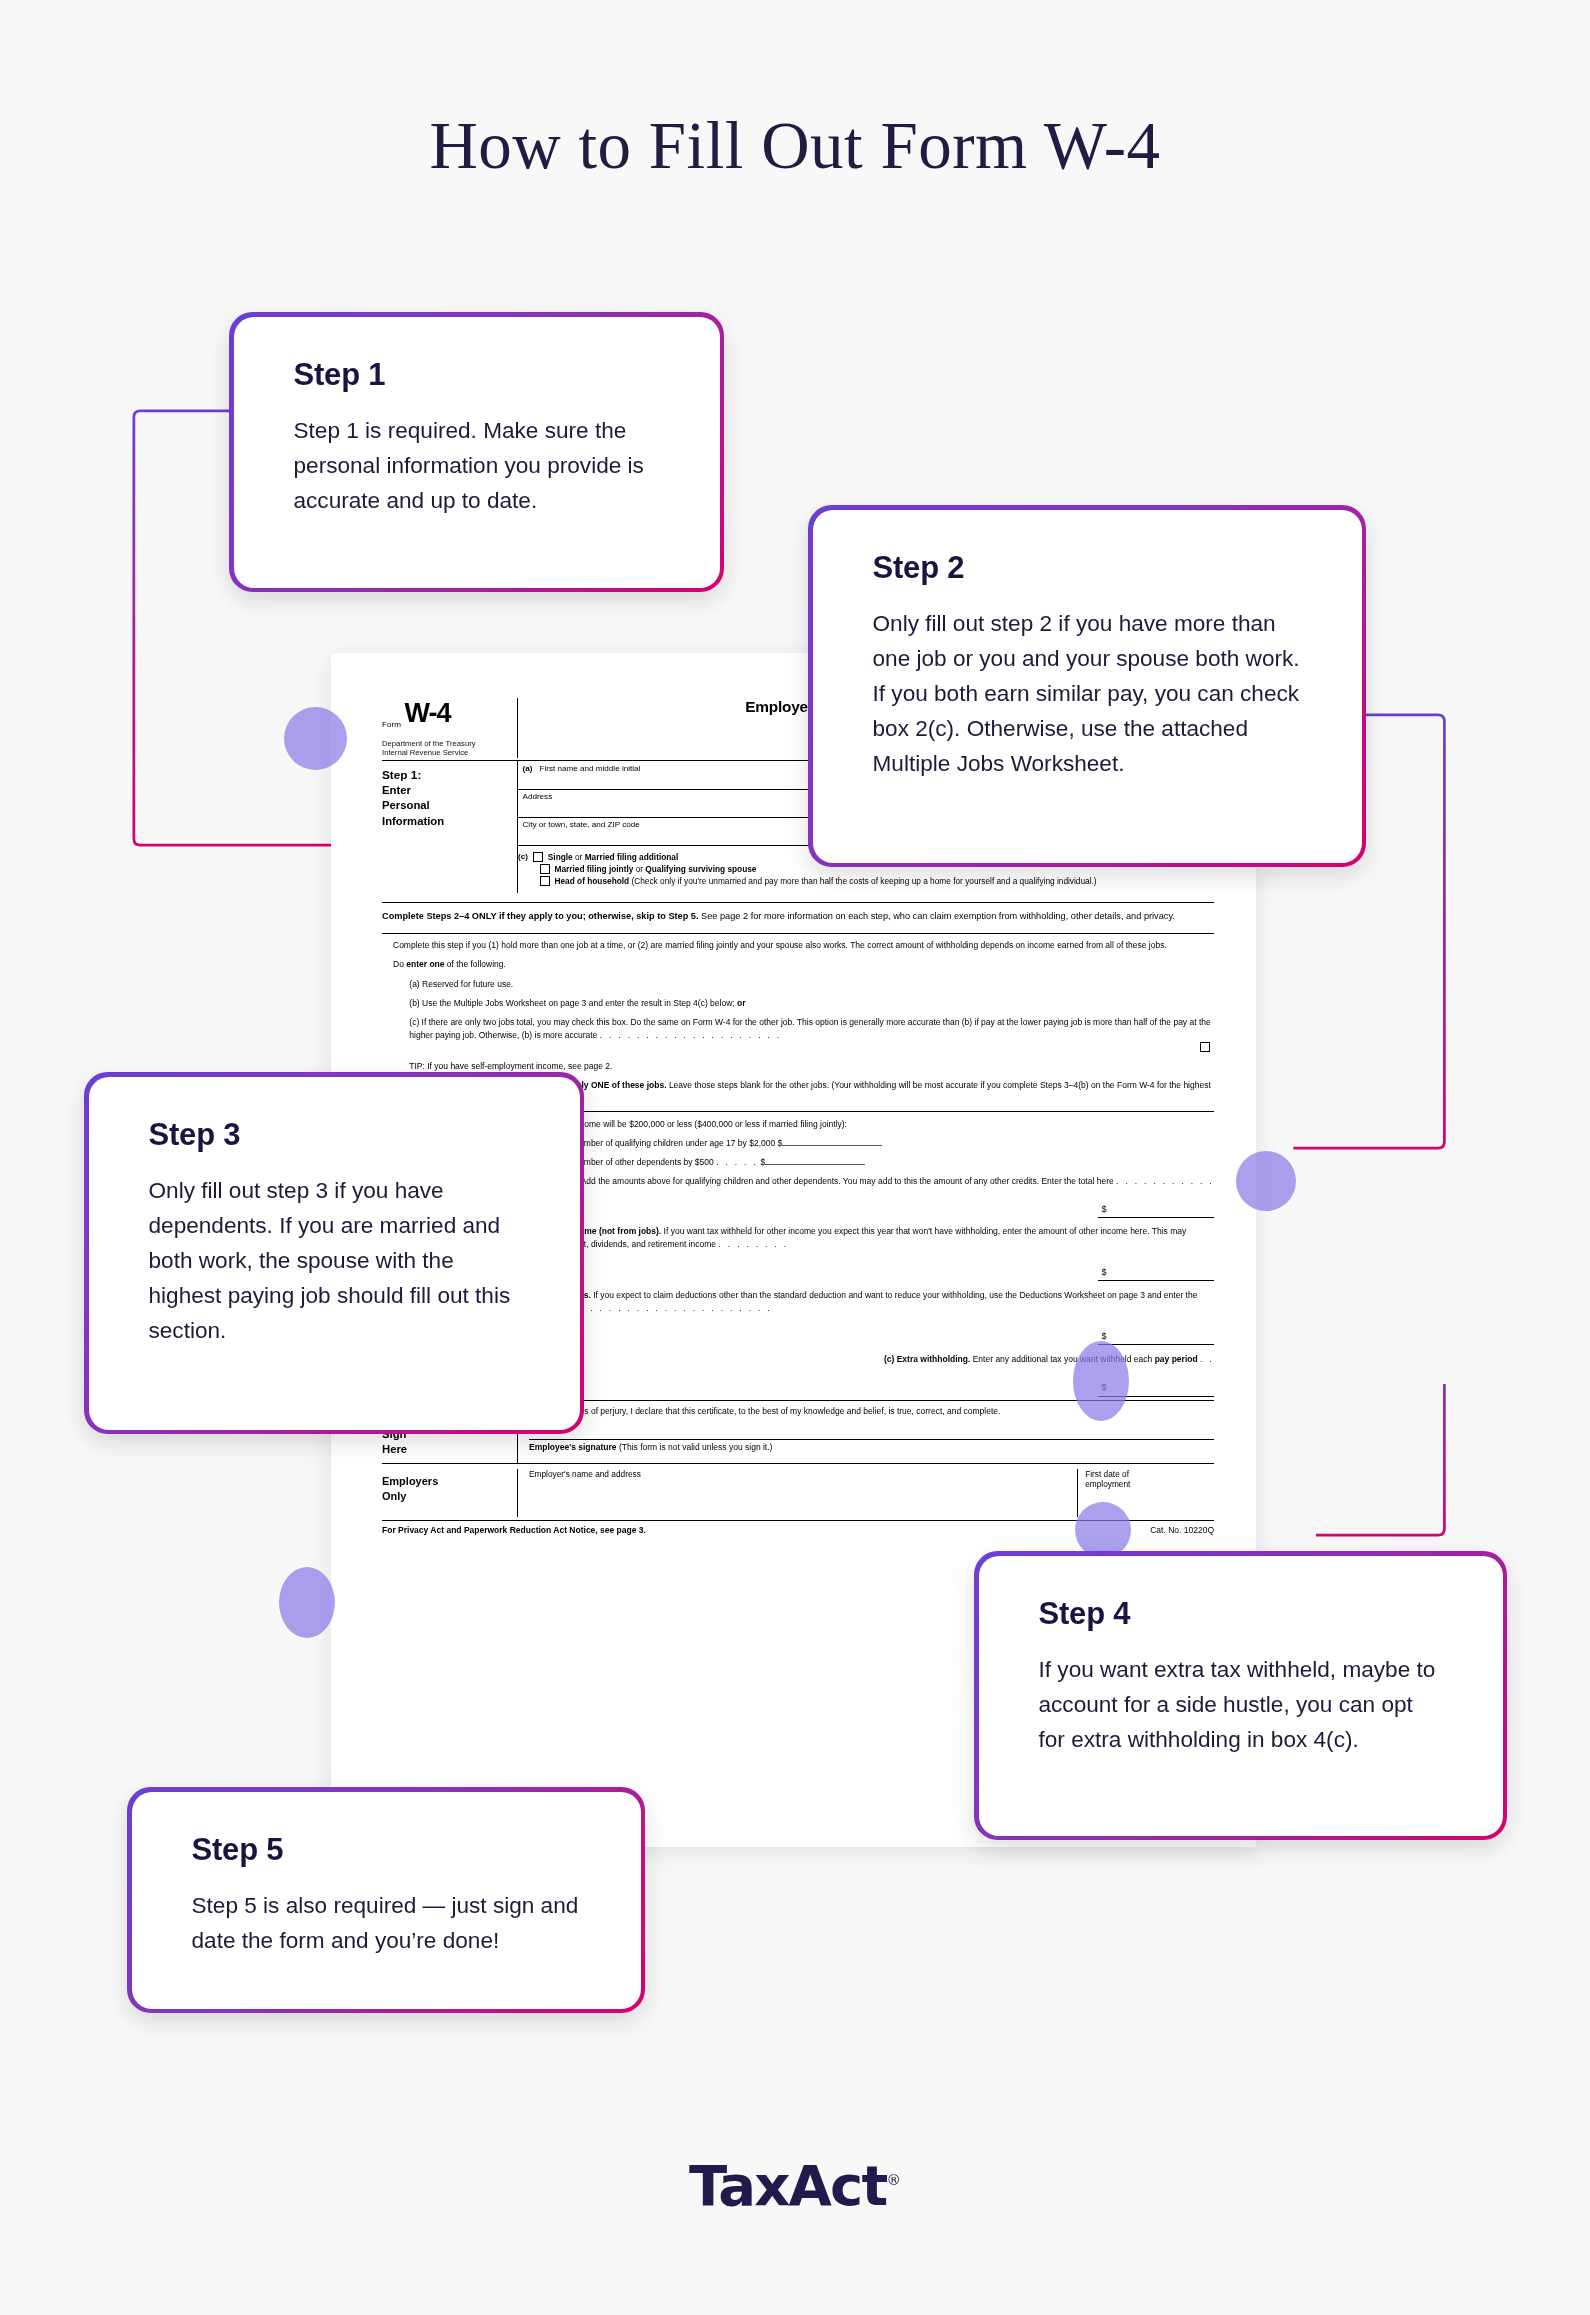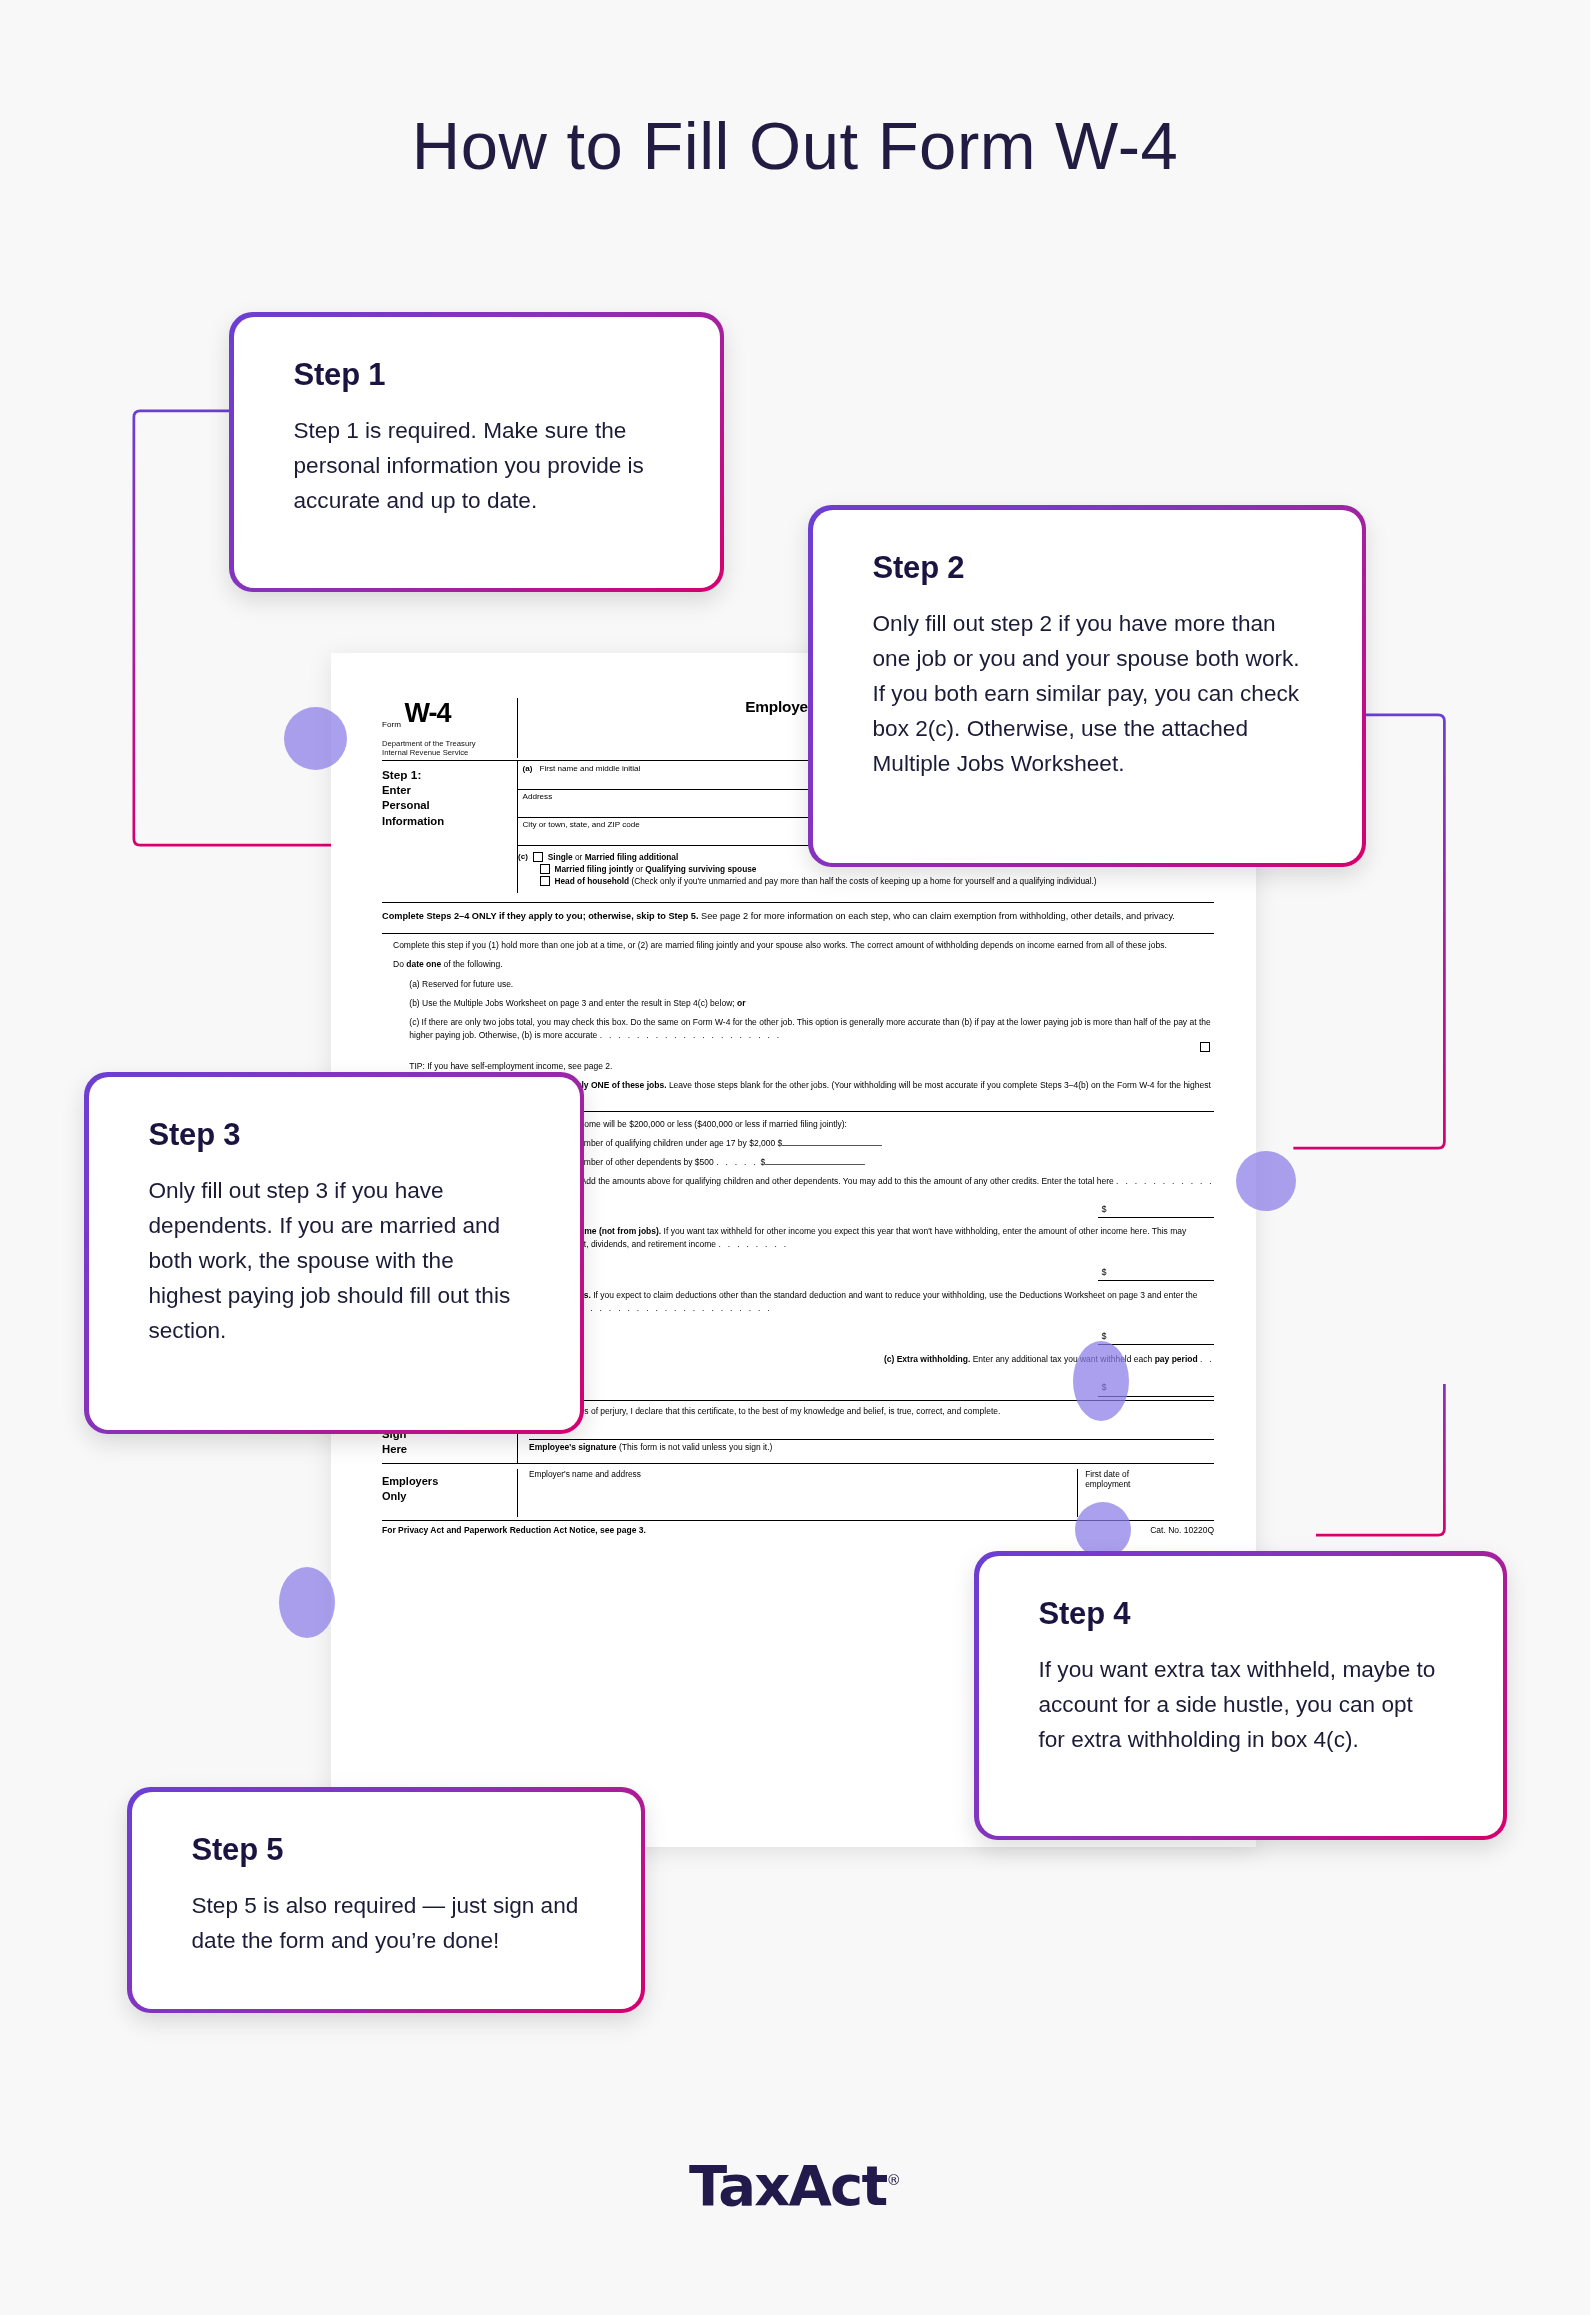--- a/index.html
+++ b/index.html
@@ -17,21 +17,21 @@
 
   
   .page-title {
     position: absolute;
     left: 0; top: 107px; width: 1590px;
     text-align: center;
     font-size: 67px;
     font-weight: 400;
     letter-spacing: 0.5px;
     color: #221b42;
-    font-family: Liberation Sans, sans-serif;
+    font-family: Liberation Serif, serif;
     white-space: nowrap;
   }
 
   
   .connector { position: absolute; }
   .connector svg { display: block; overflow: visible; }
 
   
   #form-sheet {
     position: absolute;
@@ -269,21 +269,21 @@
       </div>
 
       <div class="fm-note" style="border-top:1.4px solid #000;padding-top:7.2px;">
         <span class="fm-b">Complete Steps 2–4 ONLY if they apply to you; otherwise, skip to Step 5.</span><span> See page 2 for more information on each step, who can claim exemption from withholding, other details, and privacy.</span>
       </div>
 
       <div class="fm-sec">
         <div class="fm-sec-body">
           <div class="fm-para">Complete this step if you (1) hold more than one job at a time, or (2) are married filing jointly and your spouse also works. The correct amount of withholding depends on income earned from all of these jobs.</div>
           <div class="fm-para">
-            <span>Do </span><span class="fm-b">date one</span><span> of the following.</span>
+            <span>Do </span><span class="fm-b">enter one</span><span> of the following.</span>
           </div>
           <div class="fm-para fm-indent">(a) Reserved for future use.</div>
           <div class="fm-para fm-indent">
             <span>(b) Use the Multiple Jobs Worksheet on page 3 and enter the result in Step 4(c) below; </span><span class="fm-b">or</span>
           </div>
           <div class="fm-boxrow fm-indent" style="margin-bottom:6.3px;">
             <div class="fm-boxrow-text">
               <span>(c) If there are only two jobs total, you may check this box. Do the same on Form W-4 for the other job. This option is generally more accurate than (b) if pay at the lower paying job is more than half of the pay at the higher paying job. Otherwise, (b) is more accurate</span>
               <span class="fm-dots">. . . . . . . . . . . . . . . . . . . .</span>
             </div>

